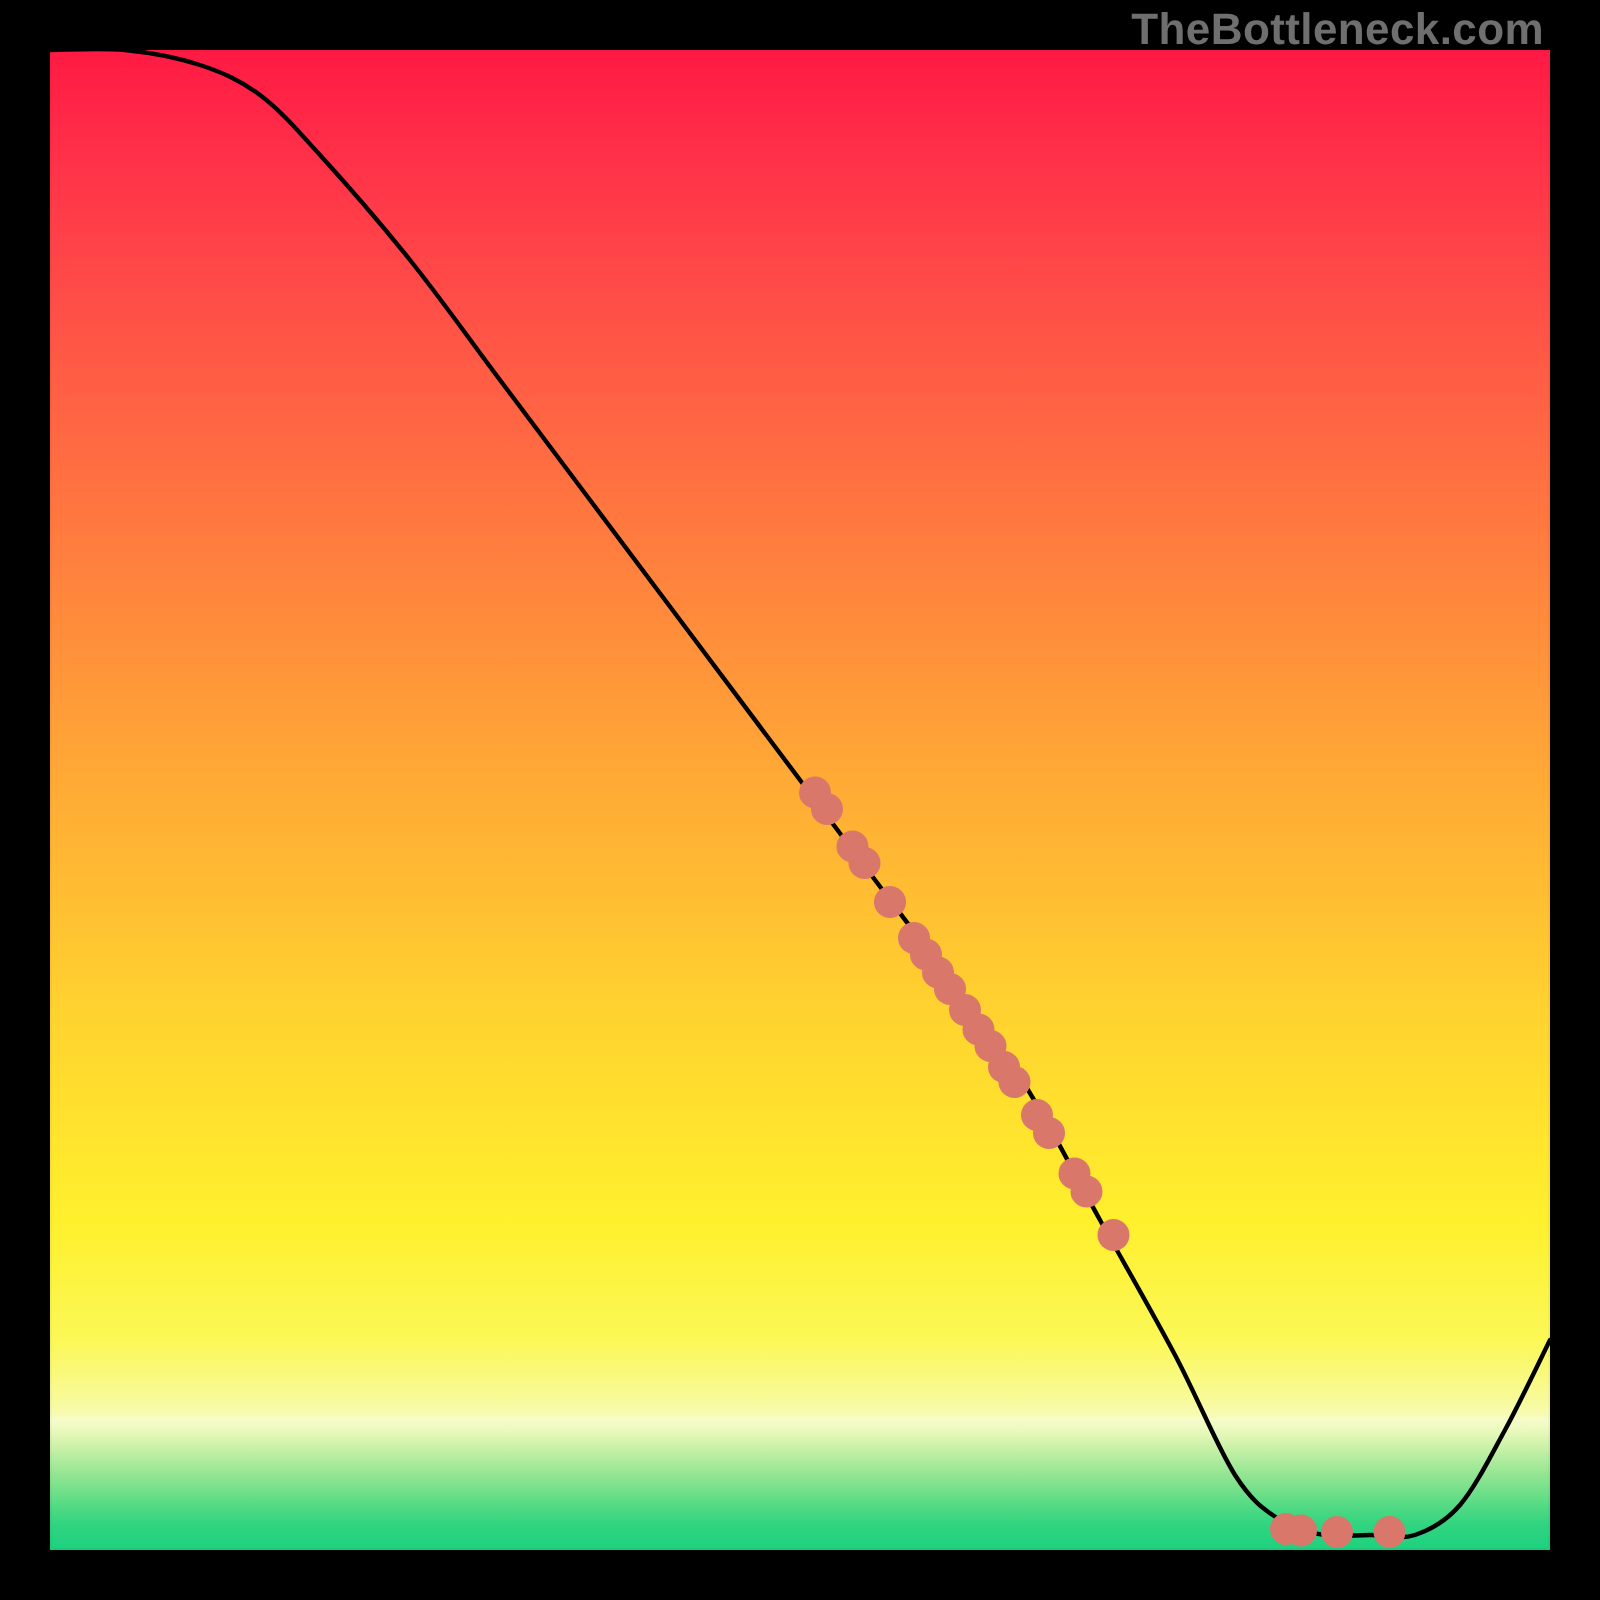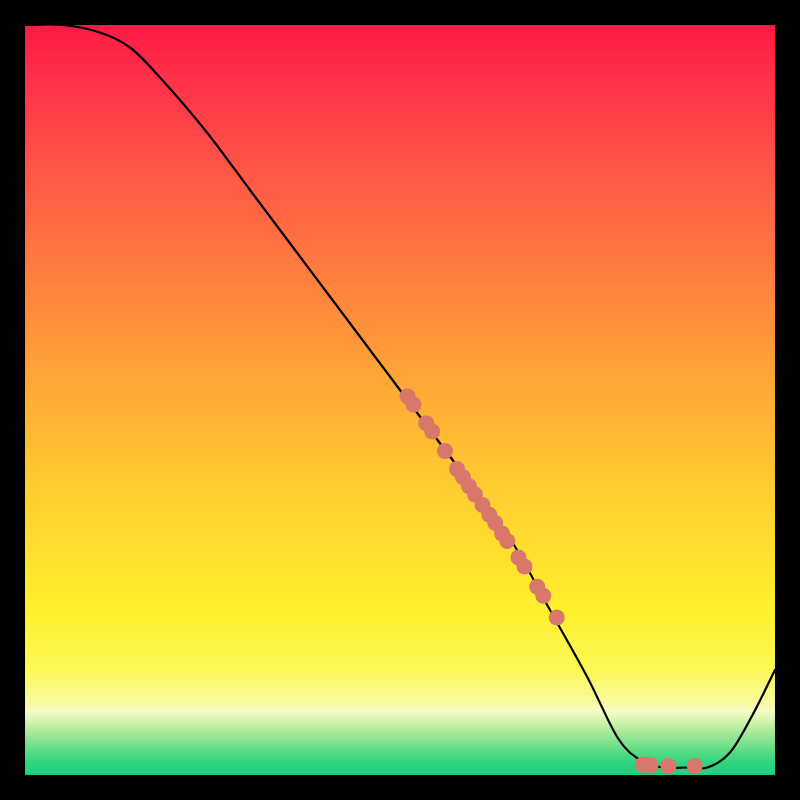--- a/index.html
+++ b/index.html
@@ -68,20 +68,21 @@
     font-weight: 600;
     color: #6f6f6f;
     letter-spacing: 0.2px;
     user-select: none;
   }
 </style>
 </head>
 <body>
 
 <div class="stage">
+  <div class="watermark">TheBottleneck.com</div>
   <div class="plot">
     <svg class="overlay" viewBox="0 0 750 750" preserveAspectRatio="none">
       <path id="curve-path" fill="none" stroke="#000" stroke-width="2.2" stroke-linejoin="round" stroke-linecap="round" d="M 0.00 0.00 C 6.25 0.00, 25.00 -1.25, 37.50 0.00 C 50.00 1.25, 63.75 3.75, 75.00 7.50 C 86.25 11.25, 95.00 15.00, 105.00 22.50 C 115.00 30.00, 122.50 38.75, 135.00 52.50 C 147.50 66.25, 165.00 86.25, 180.00 105.00 C 195.00 123.75, 210.00 145.00, 225.00 165.00 C 240.00 185.00, 255.00 205.00, 270.00 225.00 C 285.00 245.00, 300.00 265.00, 315.00 285.00 C 330.00 305.00, 345.00 325.00, 360.00 345.00 C 375.00 365.00, 390.00 385.00, 405.00 405.00 C 420.00 425.00, 436.25 446.25, 450.00 465.00 C 463.75 483.75, 475.00 497.50, 487.50 517.50 C 500.00 537.50, 512.50 562.50, 525.00 585.00 C 537.50 607.50, 551.25 631.25, 562.50 652.50 C 573.75 673.75, 583.75 698.75, 592.50 712.50 C 601.25 726.25, 607.50 730.00, 615.00 735.00 C 622.50 740.00, 630.00 741.25, 637.50 742.50 C 645.00 743.75, 652.50 742.50, 660.00 742.50 C 667.50 742.50, 675.00 745.00, 682.50 742.50 C 690.00 740.00, 697.50 736.25, 705.00 727.50 C 712.50 718.75, 720.00 703.75, 727.50 690.00 C 735.00 676.25, 746.25 652.50, 750.00 645.00"></path>
       <g id="scatter-group">
           <circle cx="382.50" cy="371.25" r="8" fill="#d9776b"></circle>
           <circle cx="388.50" cy="379.50" r="8" fill="#d9776b"></circle>
           <circle cx="401.25" cy="398.25" r="8" fill="#d9776b"></circle>
           <circle cx="407.25" cy="406.50" r="8" fill="#d9776b"></circle>
           <circle cx="420.00" cy="426.00" r="8" fill="#d9776b"></circle>
           <circle cx="432.00" cy="444.00" r="8" fill="#d9776b"></circle>

